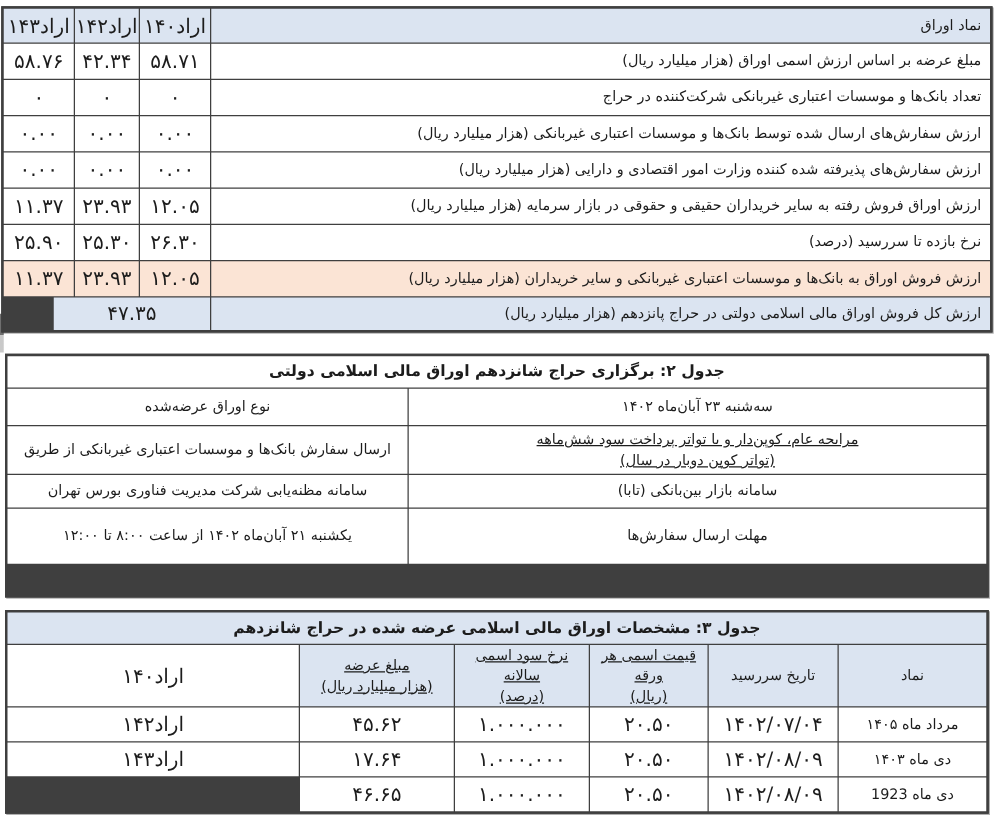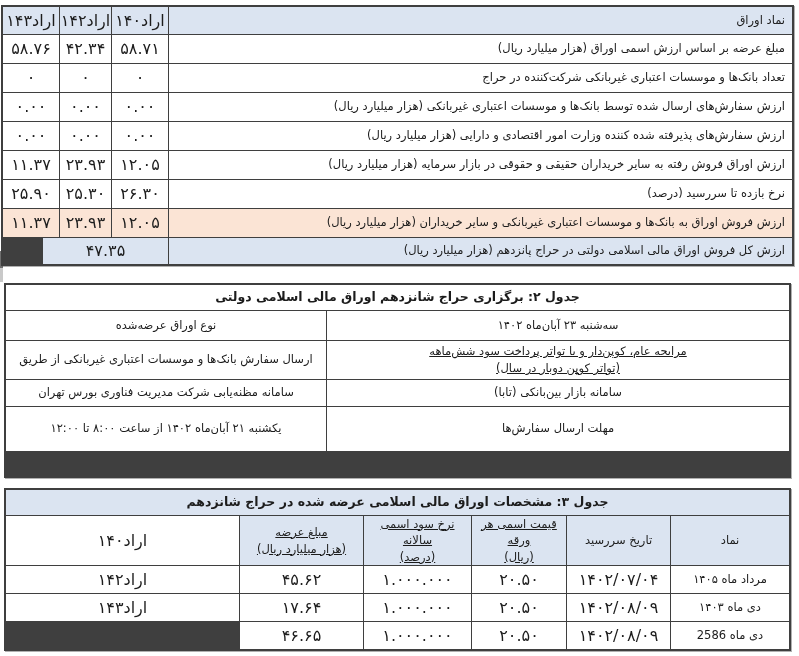--- a/index.html
+++ b/index.html
@@ -140,18 +140,18 @@
   <div class="cell num b">۴۵.۶۲</div>
 
   <div class="cell num b">اراد۱۴۲</div>
   <div class="cell">دی ماه ۱۴۰۳</div>
   <div class="cell num">۱۴۰۲/۰۸/۰۹</div>
   <div class="cell num">۲۰.۵۰</div>
   <div class="cell num">۱.۰۰۰.۰۰۰</div>
   <div class="cell num b">۱۷.۶۴</div>
 
   <div class="cell num b">اراد۱۴۳</div>
-  <div class="cell">دی ماه 2586</div>
+  <div class="cell">دی ماه 1923</div>
   <div class="cell num">۱۴۰۲/۰۸/۰۹</div>
   <div class="cell num">۲۰.۵۰</div>
   <div class="cell num">۱.۰۰۰.۰۰۰</div>
   <div class="cell num b">۴۶.۶۵</div>
 </section>
 
 </body></html>

